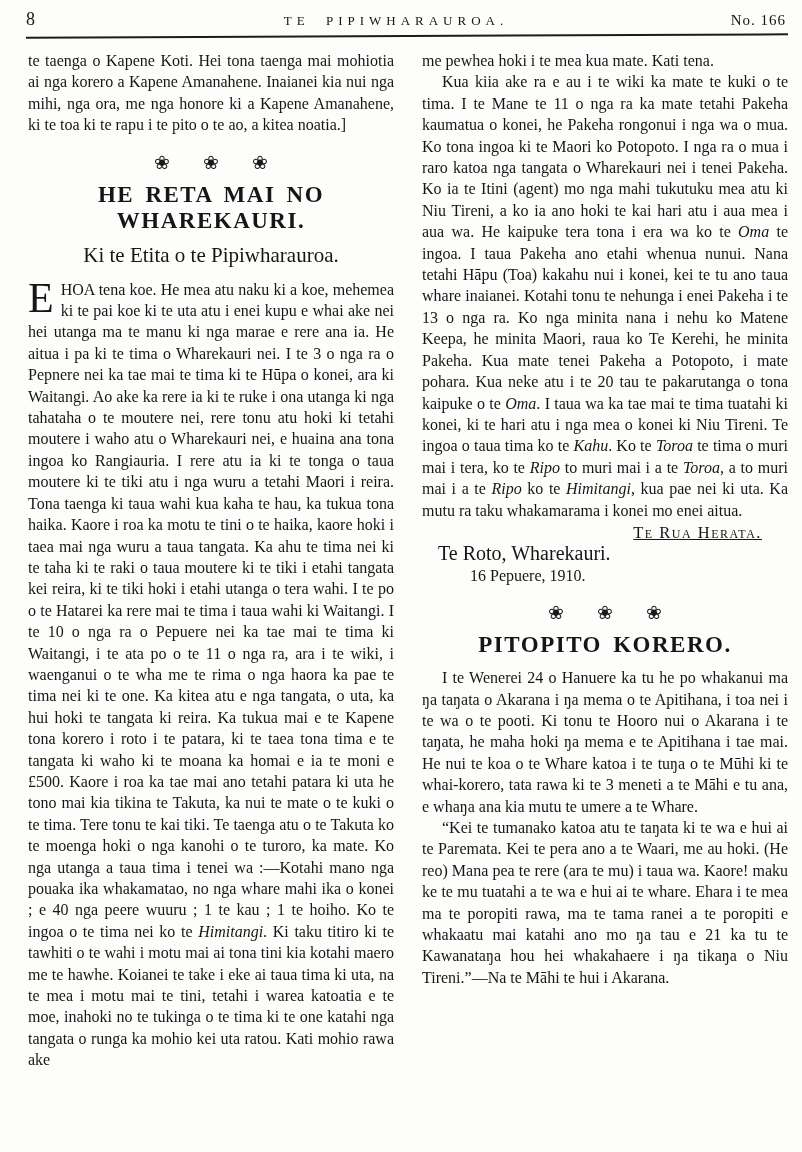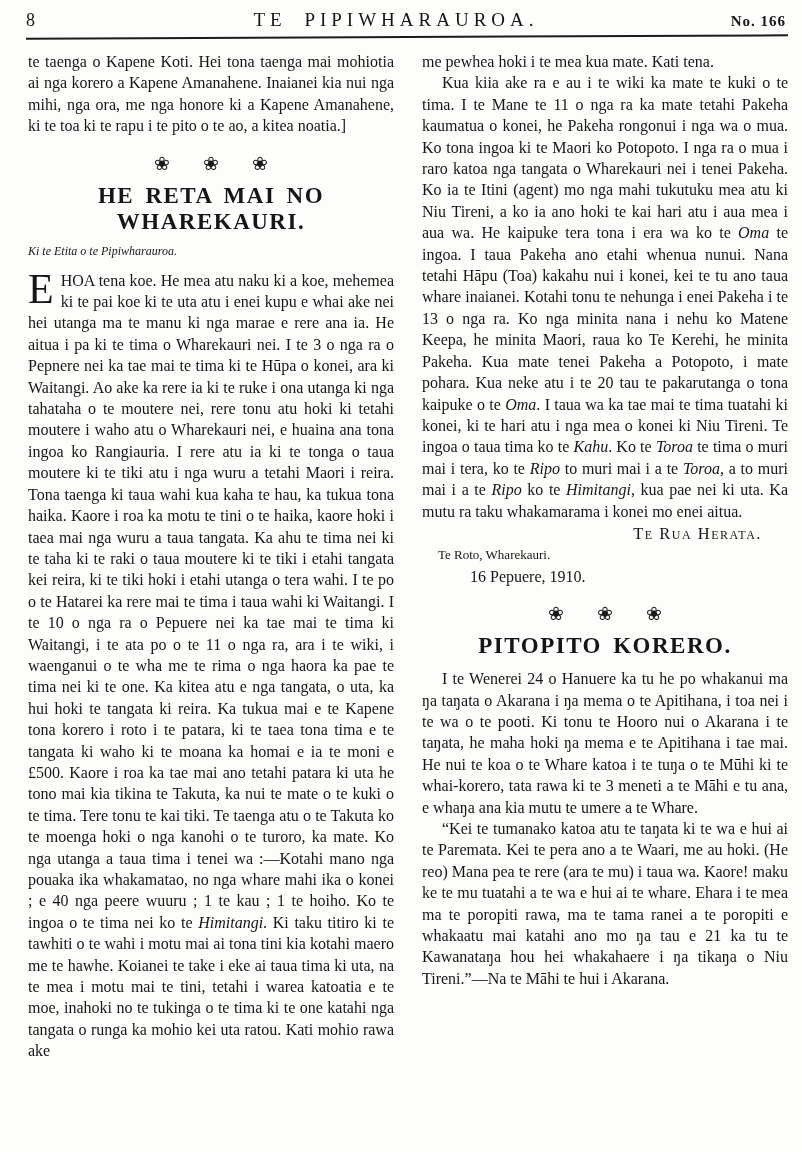--- a/index.html
+++ b/index.html
@@ -19,31 +19,30 @@
     align-items: baseline;
     padding: 9px 16px 2px 26px;
   }
   .page-num {
     width: 70px;
     font-size: 18px;
   }
   .masthead {
     flex: 1;
     text-align: center;
-    font-size: 19px;
+    font-size: 13px;
     letter-spacing: 5px;
     word-spacing: 8px;
     white-space: nowrap;
   }
   .issue {
     width: 90px;
     text-align: right;
     font-size: 15px;
     letter-spacing: 1px;
-    font-weight: bold;
   }
   .rule {
     border-top: 2px solid #1c1c1c;
     margin: 3px 14px 0 26px;
     transform: rotate(-0.25deg);
   }
   .columns {
     display: flex;
     gap: 28px;
     padding: 13px 14px 0 28px;
@@ -70,41 +69,42 @@
   }
   .article-title {
     margin: 8px 0 9px 0;
     text-align: center;
     font-size: 23px;
     font-weight: bold;
     letter-spacing: 1.5px;
     word-spacing: 4px;
   }
   .article-sub {
-    font-style: italic;
-    font-size: 12px;
+    text-align: center;
+    font-size: 21px;
     margin: 0 0 11px 0;
   }
   .dropcap {
     float: left;
     font-size: 42px;
     line-height: 34px;
     padding: 2px 7px 0 0;
   }
   .signature {
     font-variant: small-caps;
     letter-spacing: 1.5px;
     text-align: right;
     font-size: 16.5px;
     line-height: 21.4px;
     padding-right: 26px;
     margin-top: 1px;
+    text-decoration: underline;
   }
   .place-line {
-    font-size: 13px;
+    font-size: 20px;
     line-height: 21.4px;
     margin-left: 16px;
   }
   .date-line {
     font-size: 16px;
     line-height: 21.4px;
     margin-left: 48px;
   }
   i { font-style: italic; font-family: Liberation Serif, serif; }
 </style>

